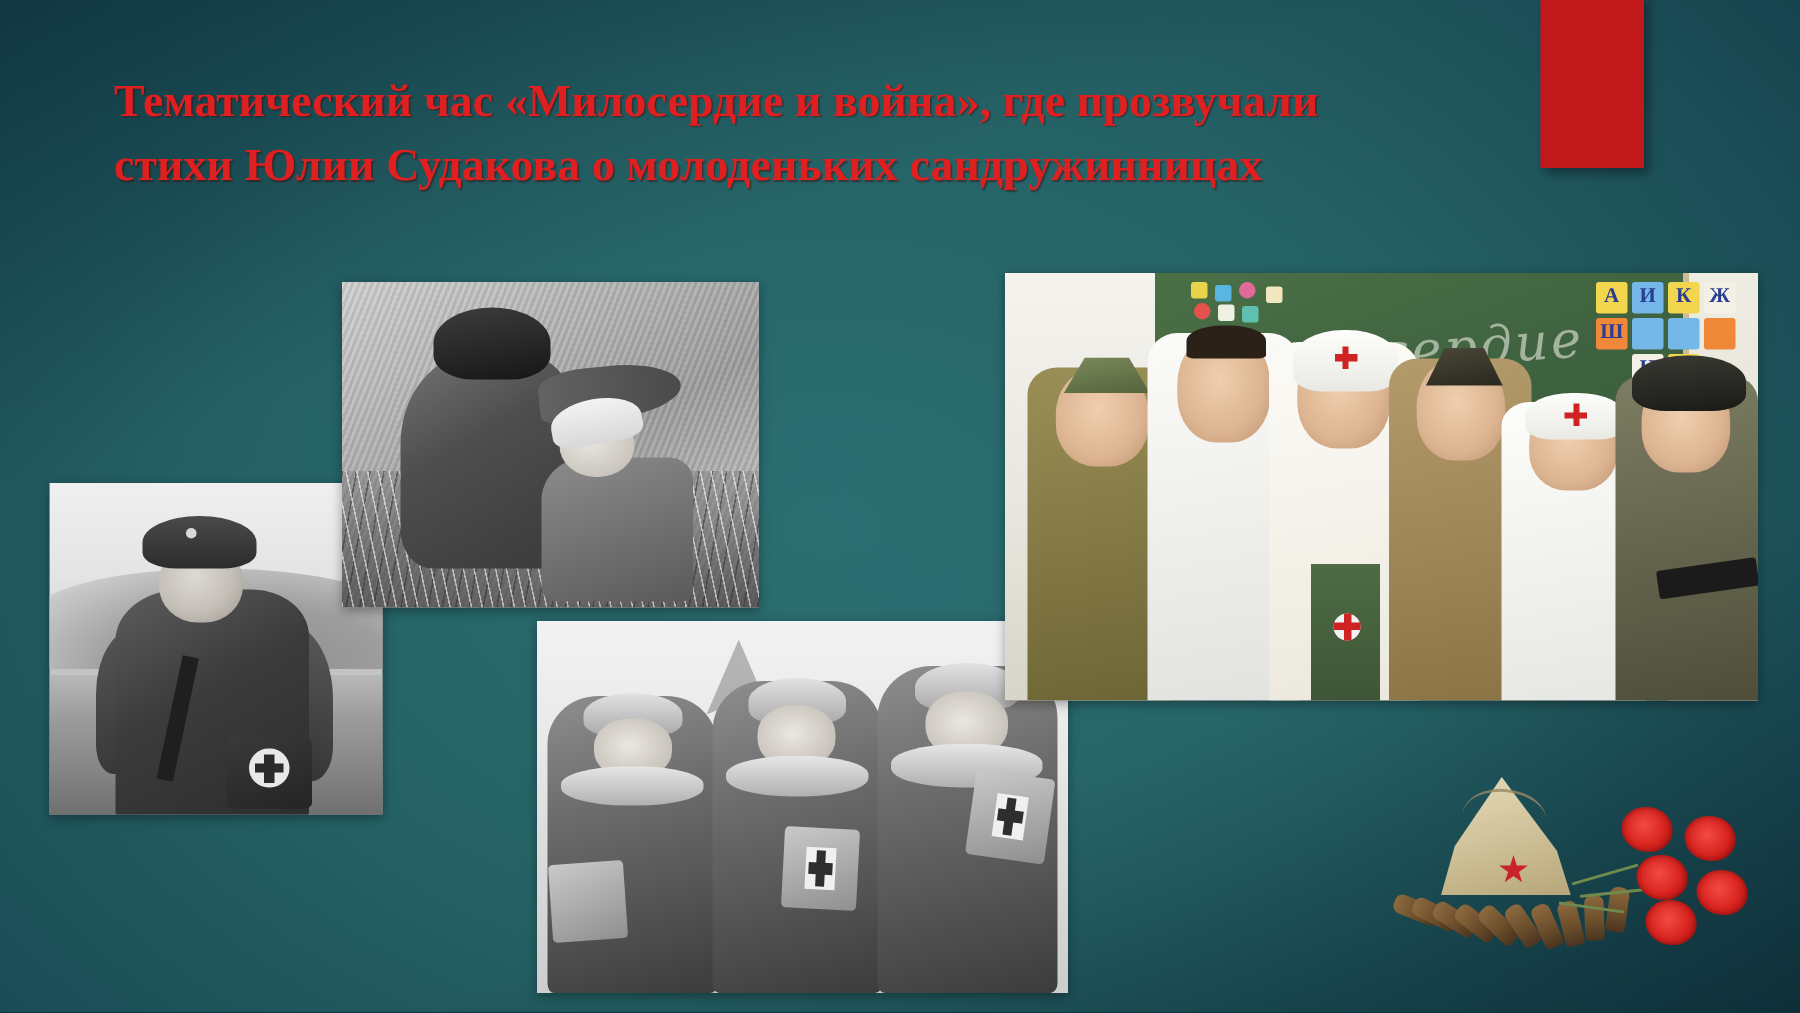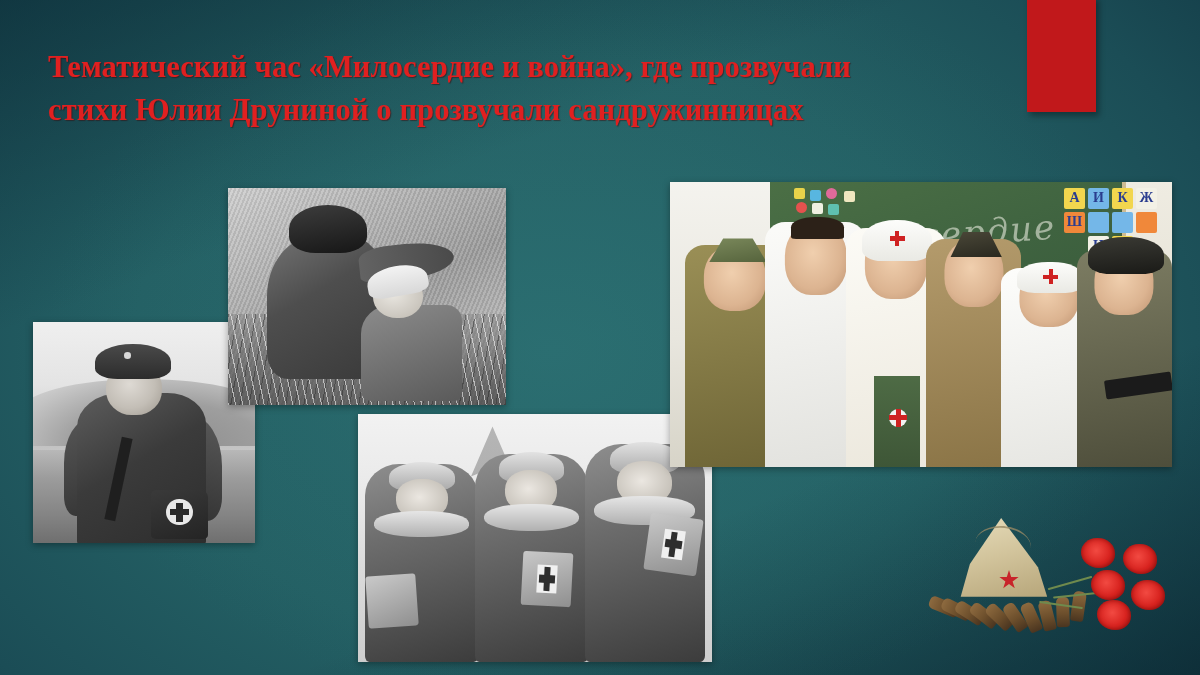--- a/index.html
+++ b/index.html
@@ -44,21 +44,21 @@
     left: 48px;
     top: 46px;
     width: 950px;
     color: #e02020;
     font-weight: bold;
     font-size: 30.5px;
     line-height: 43px;
     letter-spacing: 0.1px;
     text-shadow: 1px 1px 1px rgba(60,0,0,0.45);
   }
-  .title-block .line { white-space: nowrap; }
+  .title-block .line { white-space: nowrap; margin-left: 28px; }
 
   
   .photo {
     position: absolute;
     overflow: hidden;
     background: #9a9a9a;
     box-shadow: 0 2px 7px rgba(0,0,0,0.35);
   }
   .photo .inner { position: absolute; inset: 0; }
 
@@ -380,21 +380,21 @@
 <body>
 
 <div id="slide">
 
   <div id="vignette"></div>
 
   <div class="red-bar"></div>
 
   <div class="title-block">
     <div class="line">Тематический час «Милосердие и война», где прозвучали</div>
-    <div class="line">стихи Юлии Друниной о прозвучали сандружинницах</div>
+    <div class="line">стихи Юлии Судакова о молоденьких сандружинницах</div>
   </div>
 
   <div class="photo" id="photo-medic-girl">
     <div class="inner">
       <div class="sky"></div>
       <div class="hill"></div>
       <div class="ground"></div>
       <div class="shoulder-l"></div>
       <div class="shoulder-r"></div>
       <div class="body"></div>

